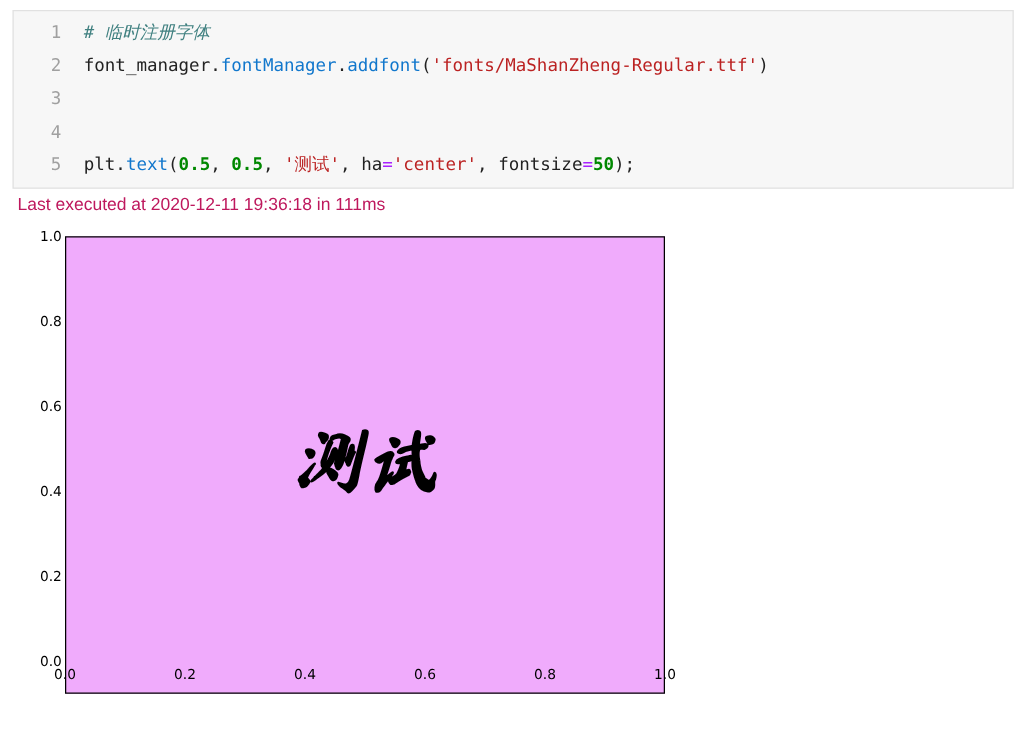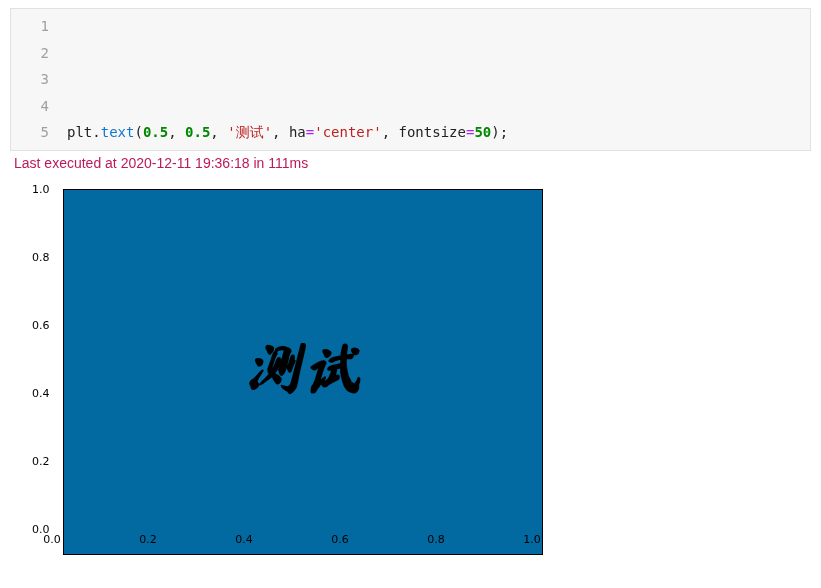--- a/index.html
+++ b/index.html
@@ -54,26 +54,26 @@
 
   .plot-wrap {
     margin: 0 0 0 12px;
     width: 534px;
     height: 380px;
     position: relative;
     font-family: "DejaVu Sans", Arial, sans-serif;
   }
   .axes-box {
     position: absolute;
-    left: 51px;
+    left: 40px;
     top: 8px;
     width: 480px;
     height: 366px;
     border: 1px solid #000;
-    background: #0369a1;
+    background: #f0abfc;
   }
   .plot-text {
     position: absolute;
     left: 50%;
     top: 50%;
     transform: translate(-50%, -58%);
     font-size: 58px;
     color: #000;
     font-family: "Ma Shan Zheng","STXingkai","Xingkai SC","KaiTi","STKaiti","Kaiti TC",serif;
     font-style: italic;
@@ -97,23 +97,25 @@
     transform: translateY(-50%);
     white-space: nowrap;
   }
 </style>
 </head>
 <body>
 
 <div class="code-cell">
   <div class="code-line">
     <span class="gutter">1</span>
+    <span class="code"><span class="c-comment"># 临时注册字体</span></span>
   </div>
   <div class="code-line">
     <span class="gutter">2</span>
+    <span class="code"><span class="c-name">font_manager</span><span class="c-name">.</span><span class="c-attr">fontManager</span><span class="c-name">.</span><span class="c-call">addfont</span><span class="c-paren">(</span><span class="c-str">'fonts/MaShanZheng-Regular.ttf'</span><span class="c-paren">)</span></span>
   </div>
   <div class="code-line">
     <span class="gutter">3</span>
     <span class="code"></span>
   </div>
   <div class="code-line">
     <span class="gutter">4</span>
   </div>
   <div class="code-line">
     <span class="gutter">5</span>

